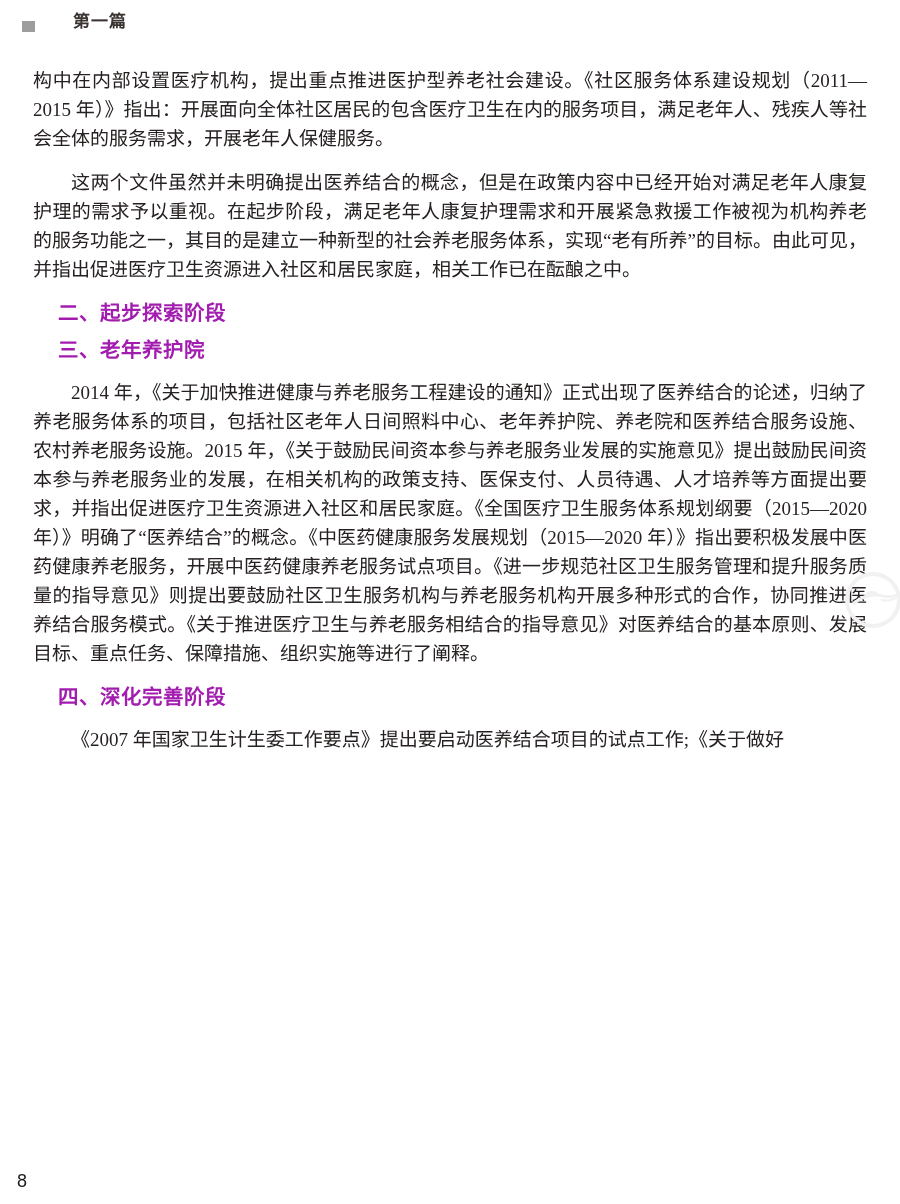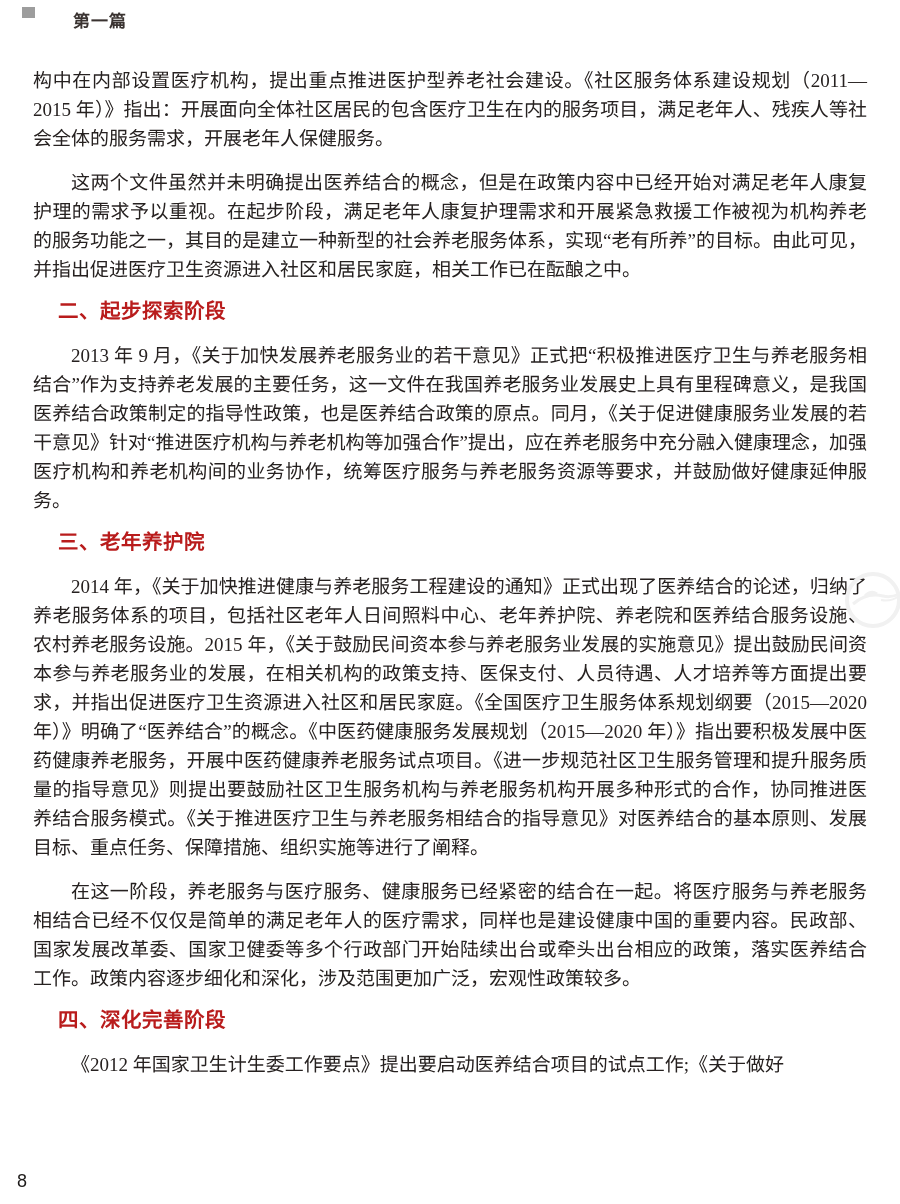--- a/index.html
+++ b/index.html
@@ -11,21 +11,21 @@
     overflow: hidden;
     font-family: "Liberation Serif", "DejaVu Serif", serif;
   }
   
   .running-head {
     position: absolute;
     top: 7px;
     left: 22px;
     right: 24px;
     display: flex;
-    align-items: flex-start;
+    align-items: flex-end;
     font-family: "Liberation Sans", "DejaVu Sans", sans-serif;
     font-weight: bold;
     font-size: 17px;
     color: #3a3331;
     letter-spacing: 1px;
   }
   .hdr-square {
     display: inline-block;
     width: 13px;
     height: 11px;
@@ -46,25 +46,25 @@
     color: #262120;
     text-align: justify;
     text-justify: inter-ideograph;
   }
   .body-text p {
     margin: 15px;
     text-indent: 2em;
   }
   .body-text p.cont { text-indent: 0; }
   .body-text h2 {
-    font-family: Liberation Mono, monospace;
+    font-family: Liberation Sans, sans-serif;
     font-size: 20.5px;
     line-height: 27px;
     font-weight: bold;
-    color: #b91c1c;
+    color: #a21caf;
     margin: 9px 0 10px 0;
     padding-left: 40px;
     text-indent: 0;
     letter-spacing: 0.5px;
   }
   
   .watermark {
     position: absolute;
     left: 843px;
     top: 570px;
@@ -90,26 +90,24 @@
 
   <header class="running-head">
     <span class="hdr-square"></span>
     <span class="hdr-label">第一篇</span>
   </header>
 
   <main class="body-text">
     <p class="cont">构中在内部设置医疗机构，提出重点推进医护型养老社会建设。《社区服务体系建设规划（2011—2015 年）》指出：开展面向全体社区居民的包含医疗卫生在内的服务项目，满足老年人、残疾人等社会全体的服务需求，开展老年人保健服务。</p>
     <p>这两个文件虽然并未明确提出医养结合的概念，但是在政策内容中已经开始对满足老年人康复护理的需求予以重视。在起步阶段，满足老年人康复护理需求和开展紧急救援工作被视为机构养老的服务功能之一，其目的是建立一种新型的社会养老服务体系，实现“老有所养”的目标。由此可见，并指出促进医疗卫生资源进入社区和居民家庭，相关工作已在酝酿之中。</p>
     <h2>二、起步探索阶段</h2>
-    <p>2013 年 9 月，《关于加快发展养老服务业的若干意见》正式把“积极推进医疗卫生与养老服务相结合”作为支持养老发展的主要任务，这一文件在我国养老服务业发展史上具有里程碑意义，是我国医养结合政策制定的指导性政策，也是医养结合政策的原点。同月，《关于促进健康服务业发展的若干意见》针对“推进医疗机构与养老机构等加强合作”提出，应在养老服务中充分融入健康理念，加强医疗机构和养老机构间的业务协作，统筹医疗服务与养老服务资源等要求，并鼓励做好健康延伸服务。</p>
     <h2>三、老年养护院</h2>
     <p>2014 年，《关于加快推进健康与养老服务工程建设的通知》正式出现了医养结合的论述，归纳了养老服务体系的项目，包括社区老年人日间照料中心、老年养护院、养老院和医养结合服务设施、农村养老服务设施。2015 年，《关于鼓励民间资本参与养老服务业发展的实施意见》提出鼓励民间资本参与养老服务业的发展，在相关机构的政策支持、医保支付、人员待遇、人才培养等方面提出要求，并指出促进医疗卫生资源进入社区和居民家庭。《全国医疗卫生服务体系规划纲要（2015—2020 年）》明确了“医养结合”的概念。《中医药健康服务发展规划（2015—2020 年）》指出要积极发展中医药健康养老服务，开展中医药健康养老服务试点项目。《进一步规范社区卫生服务管理和提升服务质量的指导意见》则提出要鼓励社区卫生服务机构与养老服务机构开展多种形式的合作，协同推进医养结合服务模式。《关于推进医疗卫生与养老服务相结合的指导意见》对医养结合的基本原则、发展目标、重点任务、保障措施、组织实施等进行了阐释。</p>
-    <p>在这一阶段，养老服务与医疗服务、健康服务已经紧密的结合在一起。将医疗服务与养老服务相结合已经不仅仅是简单的满足老年人的医疗需求，同样也是建设健康中国的重要内容。民政部、国家发展改革委、国家卫健委等多个行政部门开始陆续出台或牵头出台相应的政策，落实医养结合工作。政策内容逐步细化和深化，涉及范围更加广泛，宏观性政策较多。</p>
     <h2>四、深化完善阶段</h2>
-    <p>《2012 年国家卫生计生委工作要点》提出要启动医养结合项目的试点工作;《关于做好</p>
+    <p>《2007 年国家卫生计生委工作要点》提出要启动医养结合项目的试点工作;《关于做好</p>
   </main>
 
   <div class="watermark">
     <svg width="62" height="60" viewBox="0 0 62 60" xmlns="http://www.w3.org/2000/svg">
       <circle cx="30" cy="30" r="26" fill="none" stroke="#f1f1f1" stroke-width="4"></circle>
       <path d="M10 34 q14 -12 30 -8 q8 2 16 -2" fill="none" stroke="#f1f1f1" stroke-width="3"></path>
       <path d="M22 26 q6 -6 12 -2" fill="none" stroke="#f1f1f1" stroke-width="3"></path>
       <path d="M38 30 q10 2 18 -4" fill="none" stroke="#f1f1f1" stroke-width="2"></path>
     </svg>
   </div>

